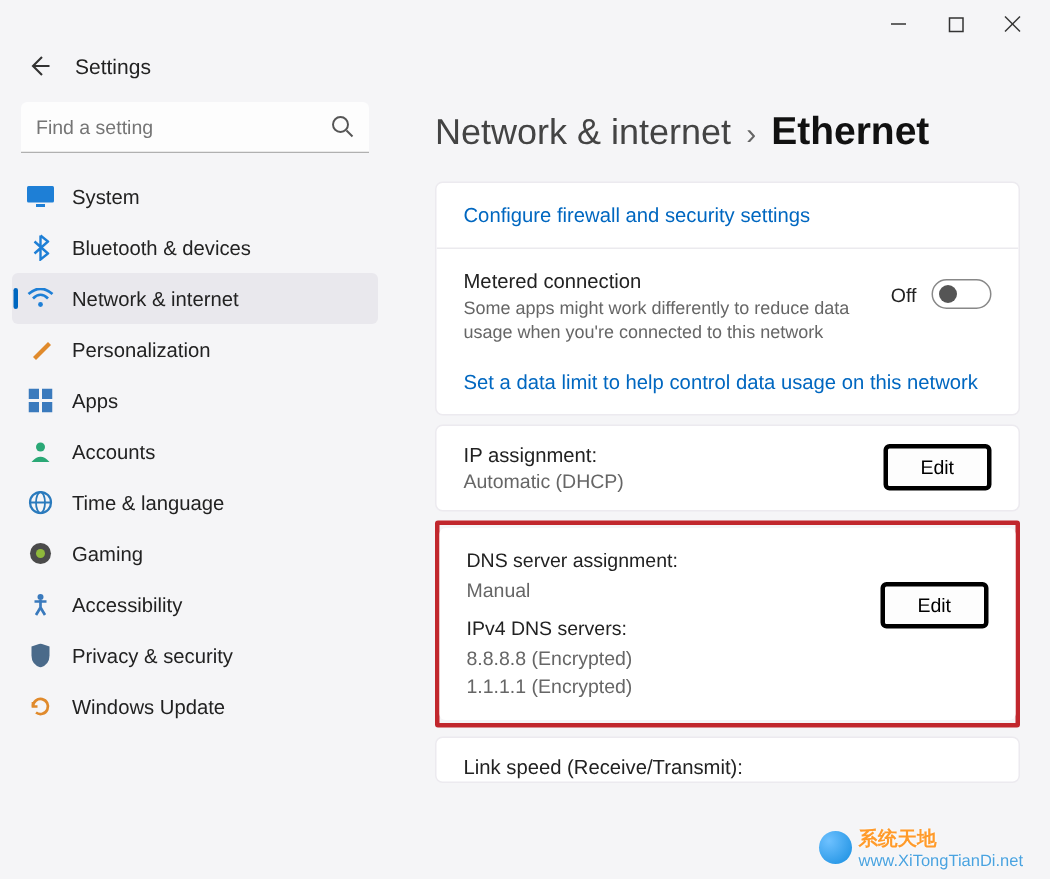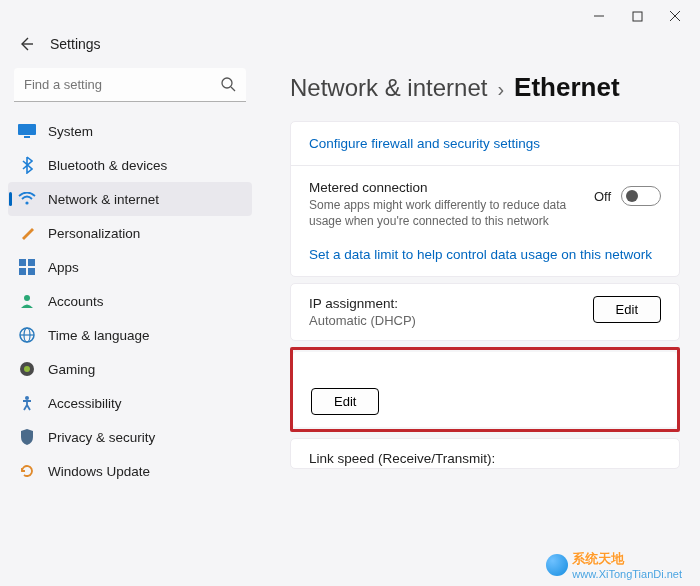--- a/index.html
+++ b/index.html
@@ -42,21 +42,21 @@
   .metered .mtitle { font-size:13.5px; color:#222; }
   .metered .mdesc { font-size:12px; color:#666; line-height:1.35; margin-top:2px;}
   .toggle-wrap { display:flex; align-items:center; gap:10px; margin-top:6px;}
   .toggle-label { font-size:13px; color:#222;}
   .toggle { width:40px; height:20px; border-radius:10px; border:1px solid #888; background:#fff; position:relative;}
   .toggle .knob { width:12px; height:12px; border-radius:50%; background:#555; position:absolute; top:3px; left:4px;}
 
   .row2 { display:flex; align-items:flex-start; justify-content:space-between; padding: 12px 18px; }
   .row2 .lbl { font-size:13.5px; color:#222; }
   .row2 .val { font-size:13px; color:#666; margin-top:2px;}
-  .edit-btn { border:1px solid #000000; background:#fdfdfd; border-radius:4px; padding: 5px 22px; font-size:13px; cursor:pointer; }
+  .edit-btn { border:3px solid #000000; background:#fdfdfd; border-radius:4px; padding: 5px 22px; font-size:13px; cursor:pointer; }
 
   .dns-box { border:3px solid #c1272d; margin-right:2px; padding:2px 0; width:390px; border-radius:2px;}
   .dns-inner { background:#fff; border-radius:4px; padding: 12px 18px; display:flex; justify-content:space-between; align-items:flex-start;}
   .dns-inner .lines { font-size:13px; color:#222; line-height:1.5;}
   .dns-inner .lines .muted { color:#666; }
   .dns-inner .lines .sub { margin-top:6px;}
 
   .watermark { position:absolute; right:18px; bottom:6px; font-size:11px; color:#4aa3e0; text-shadow:0 0 2px #fff; display:flex; align-items:center; gap:4px;}
   .watermark .globe { width:22px; height:22px; border-radius:50%; background: radial-gradient(circle at 30% 30%, #6ec1ff, #168de0);}
 </style>
@@ -238,20 +238,27 @@
         <div>
           <div class="lbl">IP assignment:</div>
           <div class="val">Automatic (DHCP)</div>
         </div>
         <button class="edit-btn">Edit</button>
       </div>
     </div>
 
     <div class="dns-box">
       <div class="dns-inner">
+        <div class="lines">
+          <div>DNS server assignment:</div>
+          <div class="muted">Manual</div>
+          <div class="sub">IPv4 DNS servers:</div>
+          <div class="muted">8.8.8.8 (Encrypted)</div>
+          <div class="muted">1.1.1.1 (Encrypted)</div>
+        </div>
         <button class="edit-btn" style="margin-top:24px;">Edit</button>
       </div>
     </div>
 
     <div class="panel" style="margin-top:6px;">
       <div class="row2" style="padding-bottom:2px;">
         <div class="lbl">Link speed (Receive/Transmit):</div>
       </div>
     </div>
   </div>

